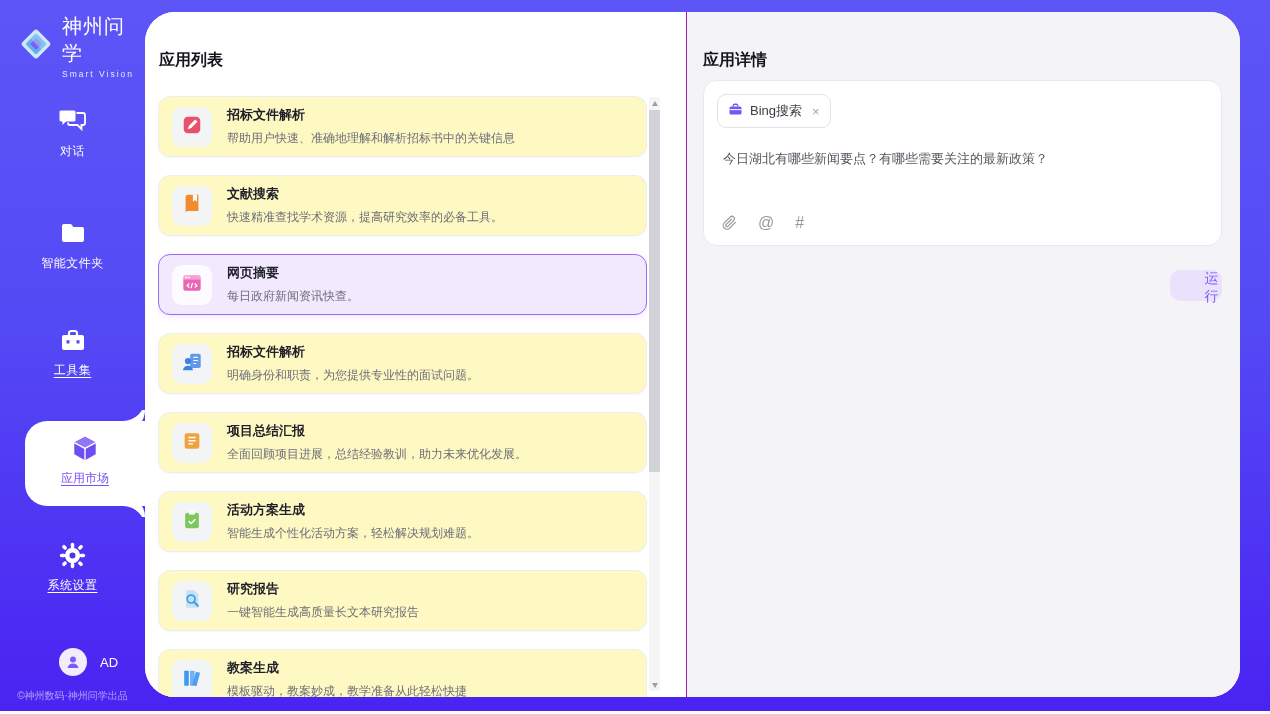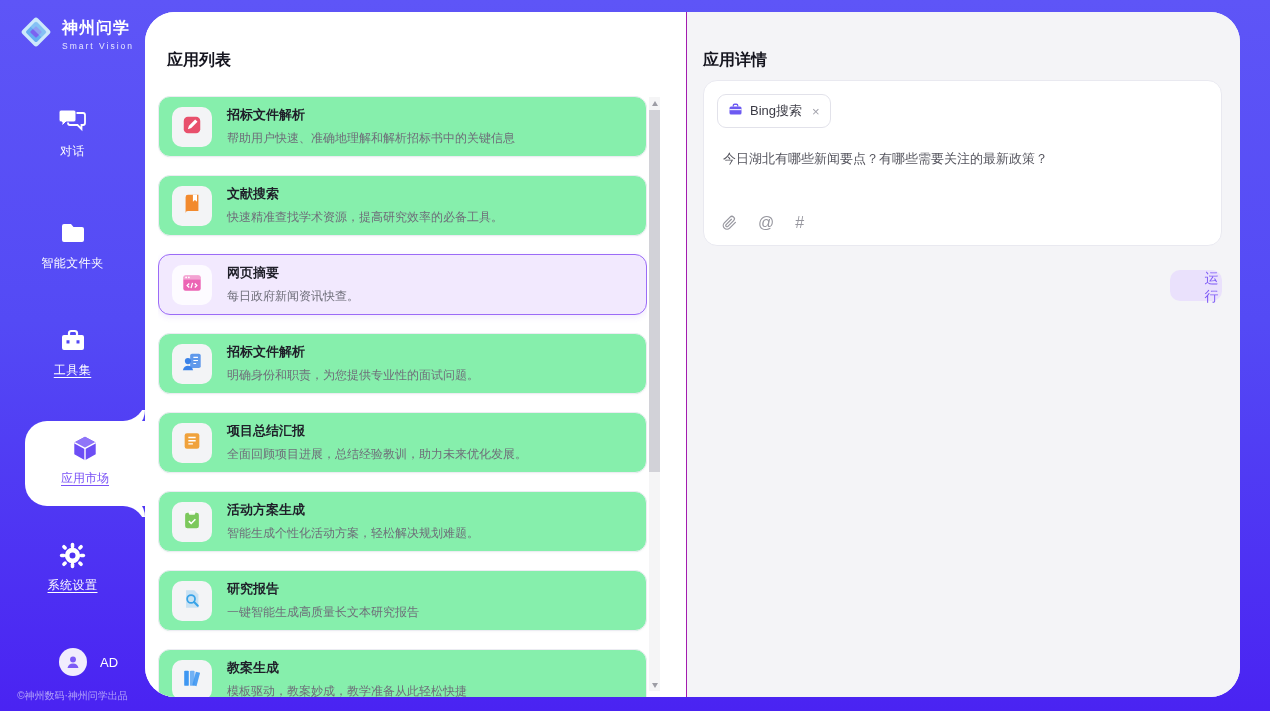--- a/index.html
+++ b/index.html
@@ -4,21 +4,21 @@
 <style>
   * { margin:0; padding:0; box-sizing:border-box; }
   html,body { width:1270px; height:714px; background:#fff; font-family:"Liberation Sans","DejaVu Sans",sans-serif; overflow:hidden; }
 
   .frame { position:absolute; left:0; top:0; width:1270px; height:711px;
     background:linear-gradient(180deg,#5E55F7 0%,#544AF5 45%,#4A23F2 100%); }
 
   
   .sidebar { position:absolute; left:0; top:0; width:145px; height:711px; }
   .logo { position:absolute; top:13px; left:17px; display:flex; align-items:center; gap:7px; }
-  .logo-text .name { color:#fff; font-size:16px; font-weight:bold; letter-spacing:1px; }
+  .logo-text .name { color:#fff; font-size:20px; font-weight:normal; letter-spacing:1px; }
   .logo-text .sub { color:#e8e8ff; font-size:8.5px; letter-spacing:2px; margin-top:2px; }
 
   .nav-item { position:absolute; left:0; width:145px; text-align:center; color:#fff; cursor:pointer; }
   .nav-item .ico { height:30px; display:flex; align-items:center; justify-content:center; }
   .nav-item .lbl { font-size:12px; margin-top:7px; letter-spacing:.5px; }
   .nav-item .lbl.u { text-decoration:underline; text-underline-offset:3px; }
 
   .nav-chat { top:106px; } .nav-folder { top:218px; } .nav-tools { top:325px; } .nav-settings { top:540px; }
 
   .bump { position:absolute; left:25px; top:421px; width:120px; height:85px; background:#fff;
@@ -34,23 +34,23 @@
   .user .circ { width:28px; height:28px; border-radius:50%; background:#f1edfd; display:flex; align-items:center; justify-content:center; }
   .user .uname { color:#fff; font-size:13px; }
   .side-footer { position:absolute; bottom:8px; left:0; width:145px; text-align:center; font-size:10px; color:rgba(255,255,255,.55); }
 
   
   .content { position:absolute; left:145px; top:12px; width:1095px; height:685px;
     border-radius:30px; overflow:hidden; display:flex; background:#fff; }
 
   
   .panel-list { position:relative; width:541px; background:#fff; flex:none; }
-  .panel-title { position:absolute; top:38px; left:22px; font-size:16px; font-weight:bold; color:#15151f; }
+  .panel-title { position:absolute; top:38px; left:14px; font-size:16px; font-weight:bold; color:#15151f; }
   .list-wrap { position:absolute; top:84px; left:13px; width:489px; bottom:0; overflow:hidden; }
-  .app-item { display:flex; align-items:center; height:61px; margin-bottom:18px; background:#86efac;
+  .app-item { display:flex; align-items:center; height:61px; margin-bottom:18px; background:#fef9c3;
     border:1px solid #ececf2; border-radius:12px; box-shadow:0 1px 2px rgba(25,25,60,.03); cursor:pointer; }
   .app-item.selected { background:#F2E9FE; border:1.5px solid #9B6BF7; box-shadow:0 2px 6px rgba(120,70,230,.12); }
   .tile { width:40px; height:40px; margin-left:13px; border-radius:10px; background:#f3f4f6; flex:none;
     display:flex; align-items:center; justify-content:center; }
   .app-item.selected .tile { background:rgba(255,255,255,.8); }
   .app-text { margin-left:15px; min-width:0; }
   .app-title { font-size:13px; font-weight:bold; color:#1f1f29; }
   .app-desc { font-size:12px; color:#6e6e79; margin-top:6px; white-space:nowrap; }
 
   

